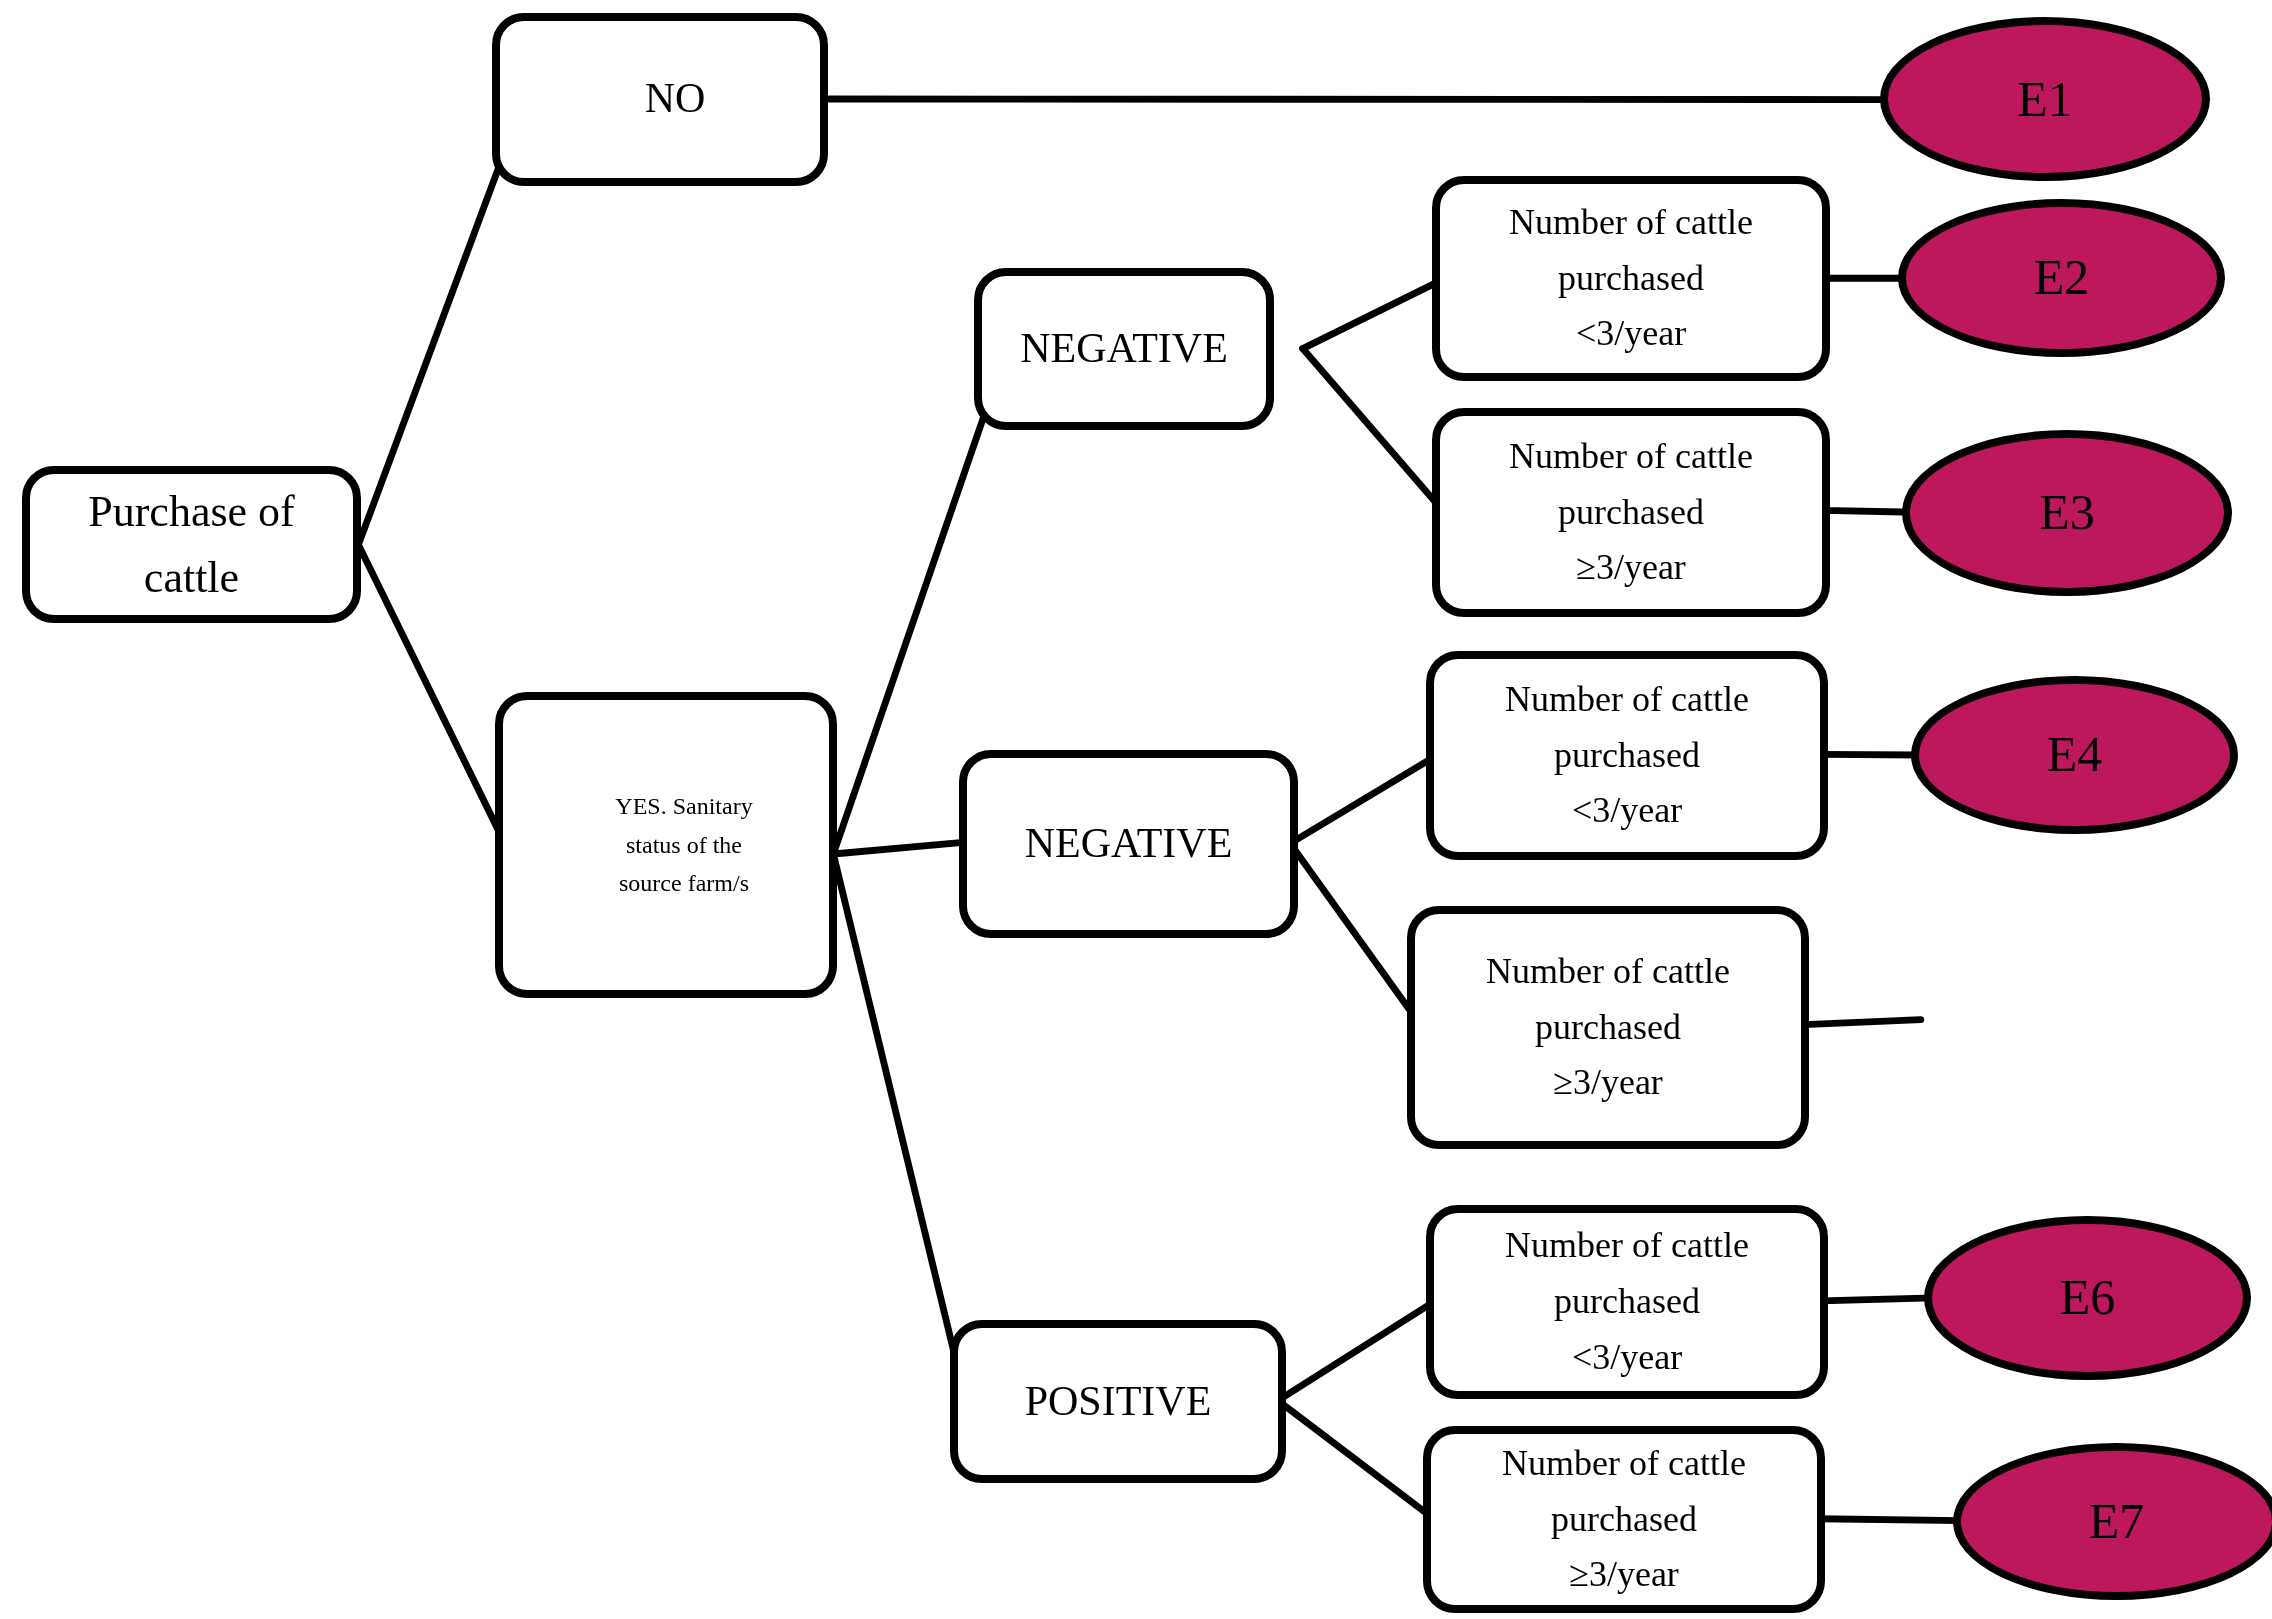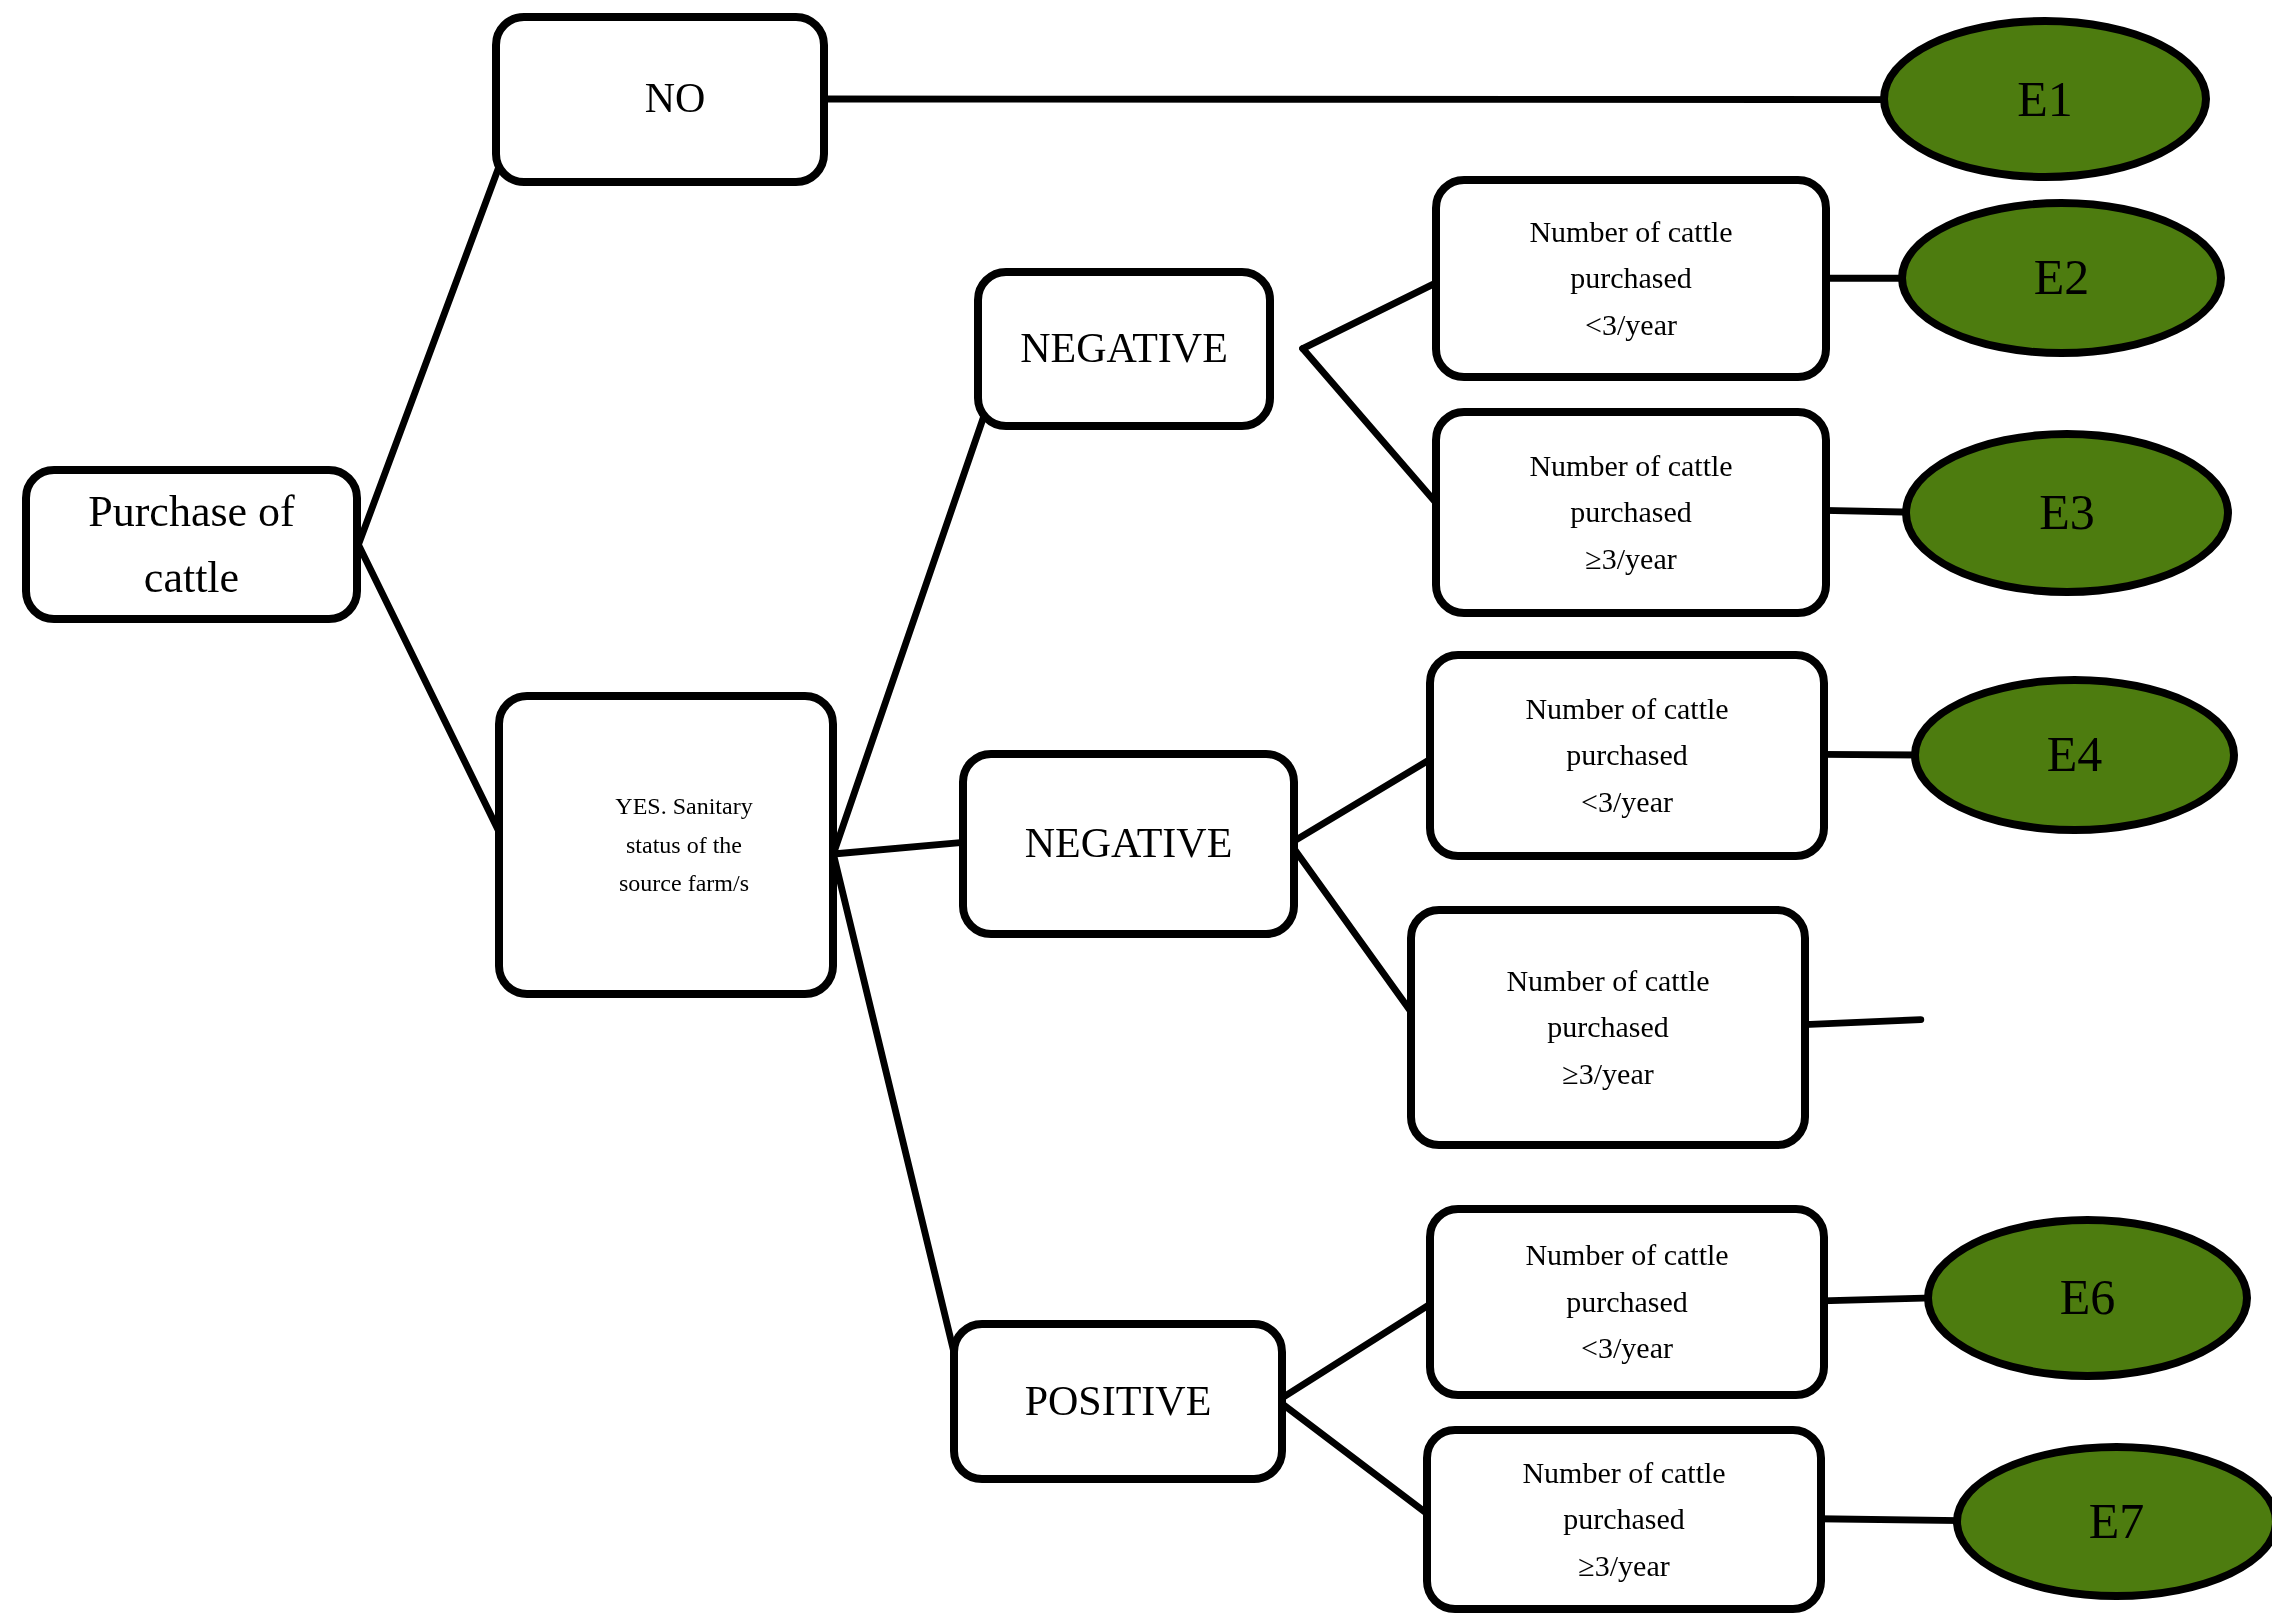--- a/index.html
+++ b/index.html
@@ -35,29 +35,29 @@
     text-align: center;
     white-space: pre-line;
     line-height: 1.55;
   }
   .box {
     background: #ffffff;
     border: 8px solid #000000;
     border-radius: 32px;
   }
   .ellipse {
-    background: #4d7c0f;
+    background: #be185d;
     border: 8px solid #000000;
     border-radius: 50%;
     font-size: 50px;
   }
   .fs-root  { font-size: 44px; line-height: 1.5; }
   .fs-cap   { font-size: 42px; }
   .fs-yes   { font-size: 24px; line-height: 1.6; padding-left: 36px; }
-  .fs-nb    { font-size: 30px; line-height: 1.55; }
+  .fs-nb    { font-size: 36px; line-height: 1.55; }
 </style>
 </head>
 <body>
 
 <div id="canvas">
 
   <svg id="edges" width="2273" height="1619" viewBox="0 0 3650 2601">
     <line x1="575" y1="875" x2="800" y2="270"></line>
     <line x1="575" y1="875" x2="815" y2="1365"></line>
     <line x1="1338" y1="1372" x2="1582" y2="662"></line>

